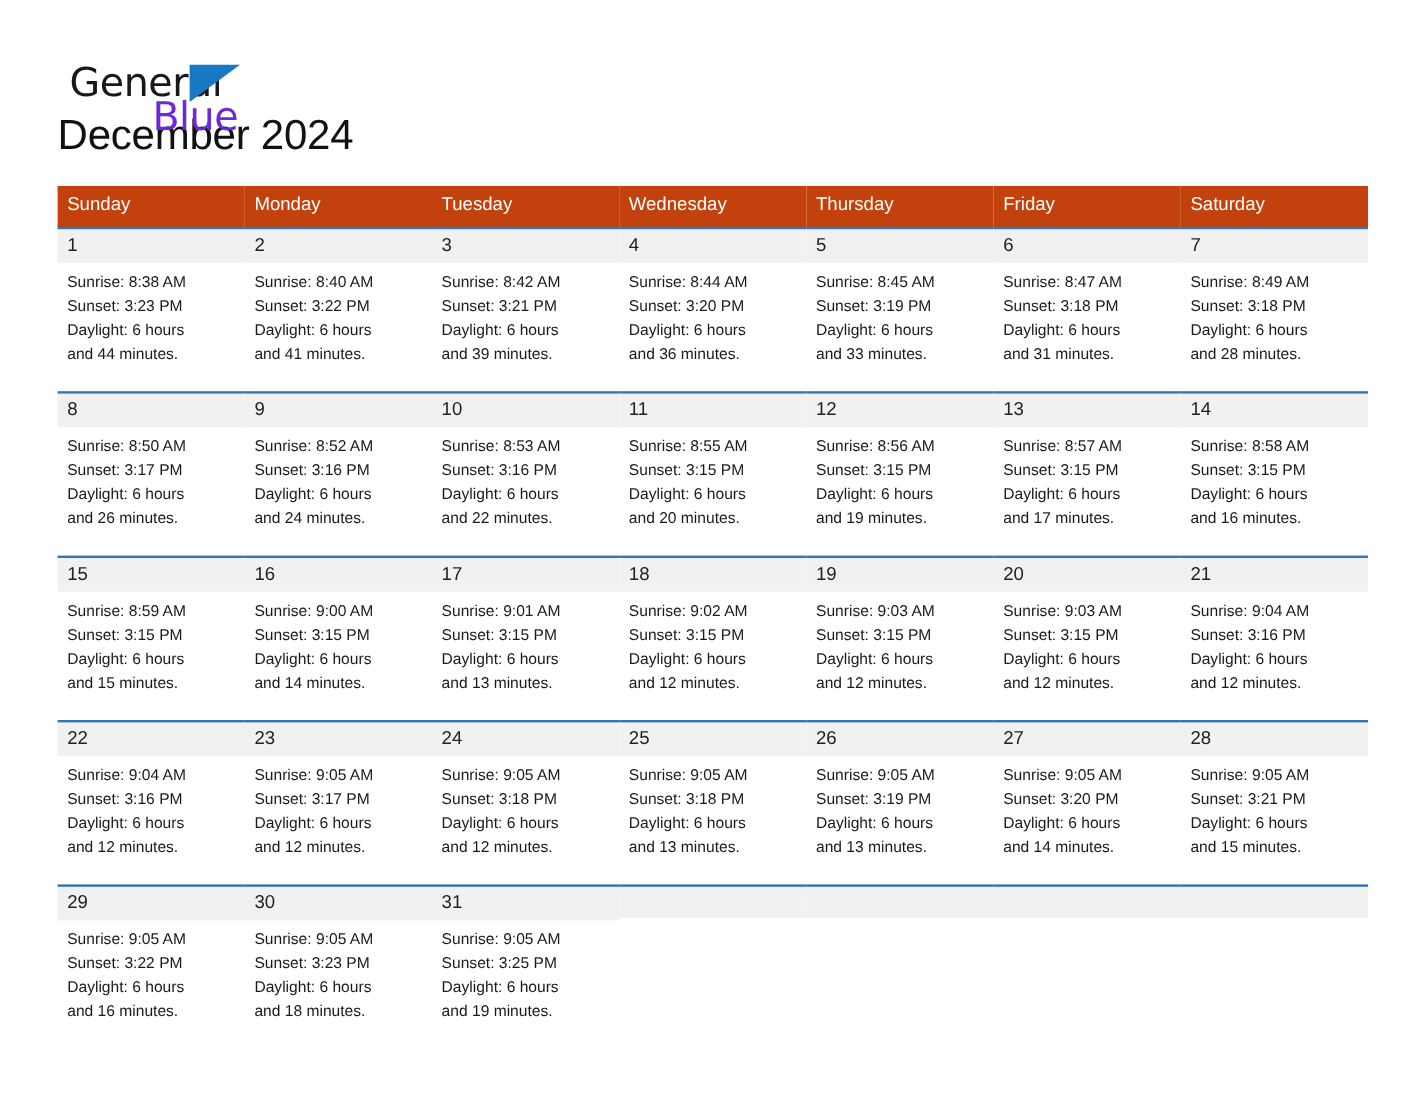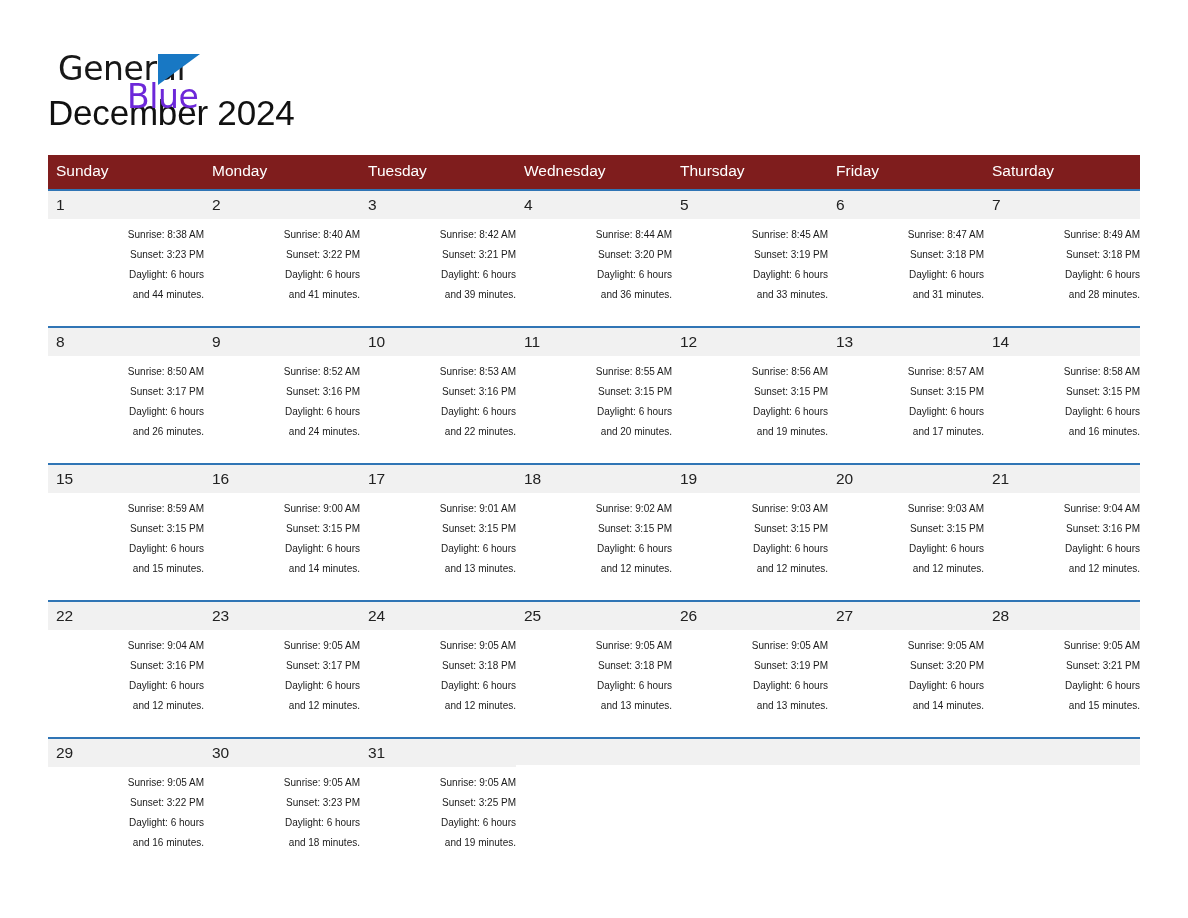--- a/index.html
+++ b/index.html
@@ -87,21 +87,21 @@
   }
 
   
   .calendar {
     margin-top: 23px;
     width: 1092px;
     border-collapse: collapse;
     table-layout: fixed;
   }
   .calendar th {
-    background: #7f1d1d;
+    background: #c2410c;
     color: #ffffff;
     font-weight: normal;
     font-size: 15.5px;
     text-align: left;
     padding: 7px 0 8px 8px;
     line-height: 1.2;
   }
   .calendar td {
     vertical-align: top;
     width: 156px;
@@ -121,24 +121,23 @@
     color: #222222;
     padding: 5px 0 6px 8px;
     line-height: 1.15;
     min-height: 15px;
   }
   .daynum.empty {
     color: transparent;
   }
   .info {
     padding: 6px 0 0 8px;
-    font-size: 10px;
+    font-size: 13px;
     line-height: 20px;
     color: #1a1a1a;
-    text-align: right;
   }
   .info div {
     white-space: nowrap;
   }
 </style>
 </head>
 <body>
 
 <div class="page">
 

